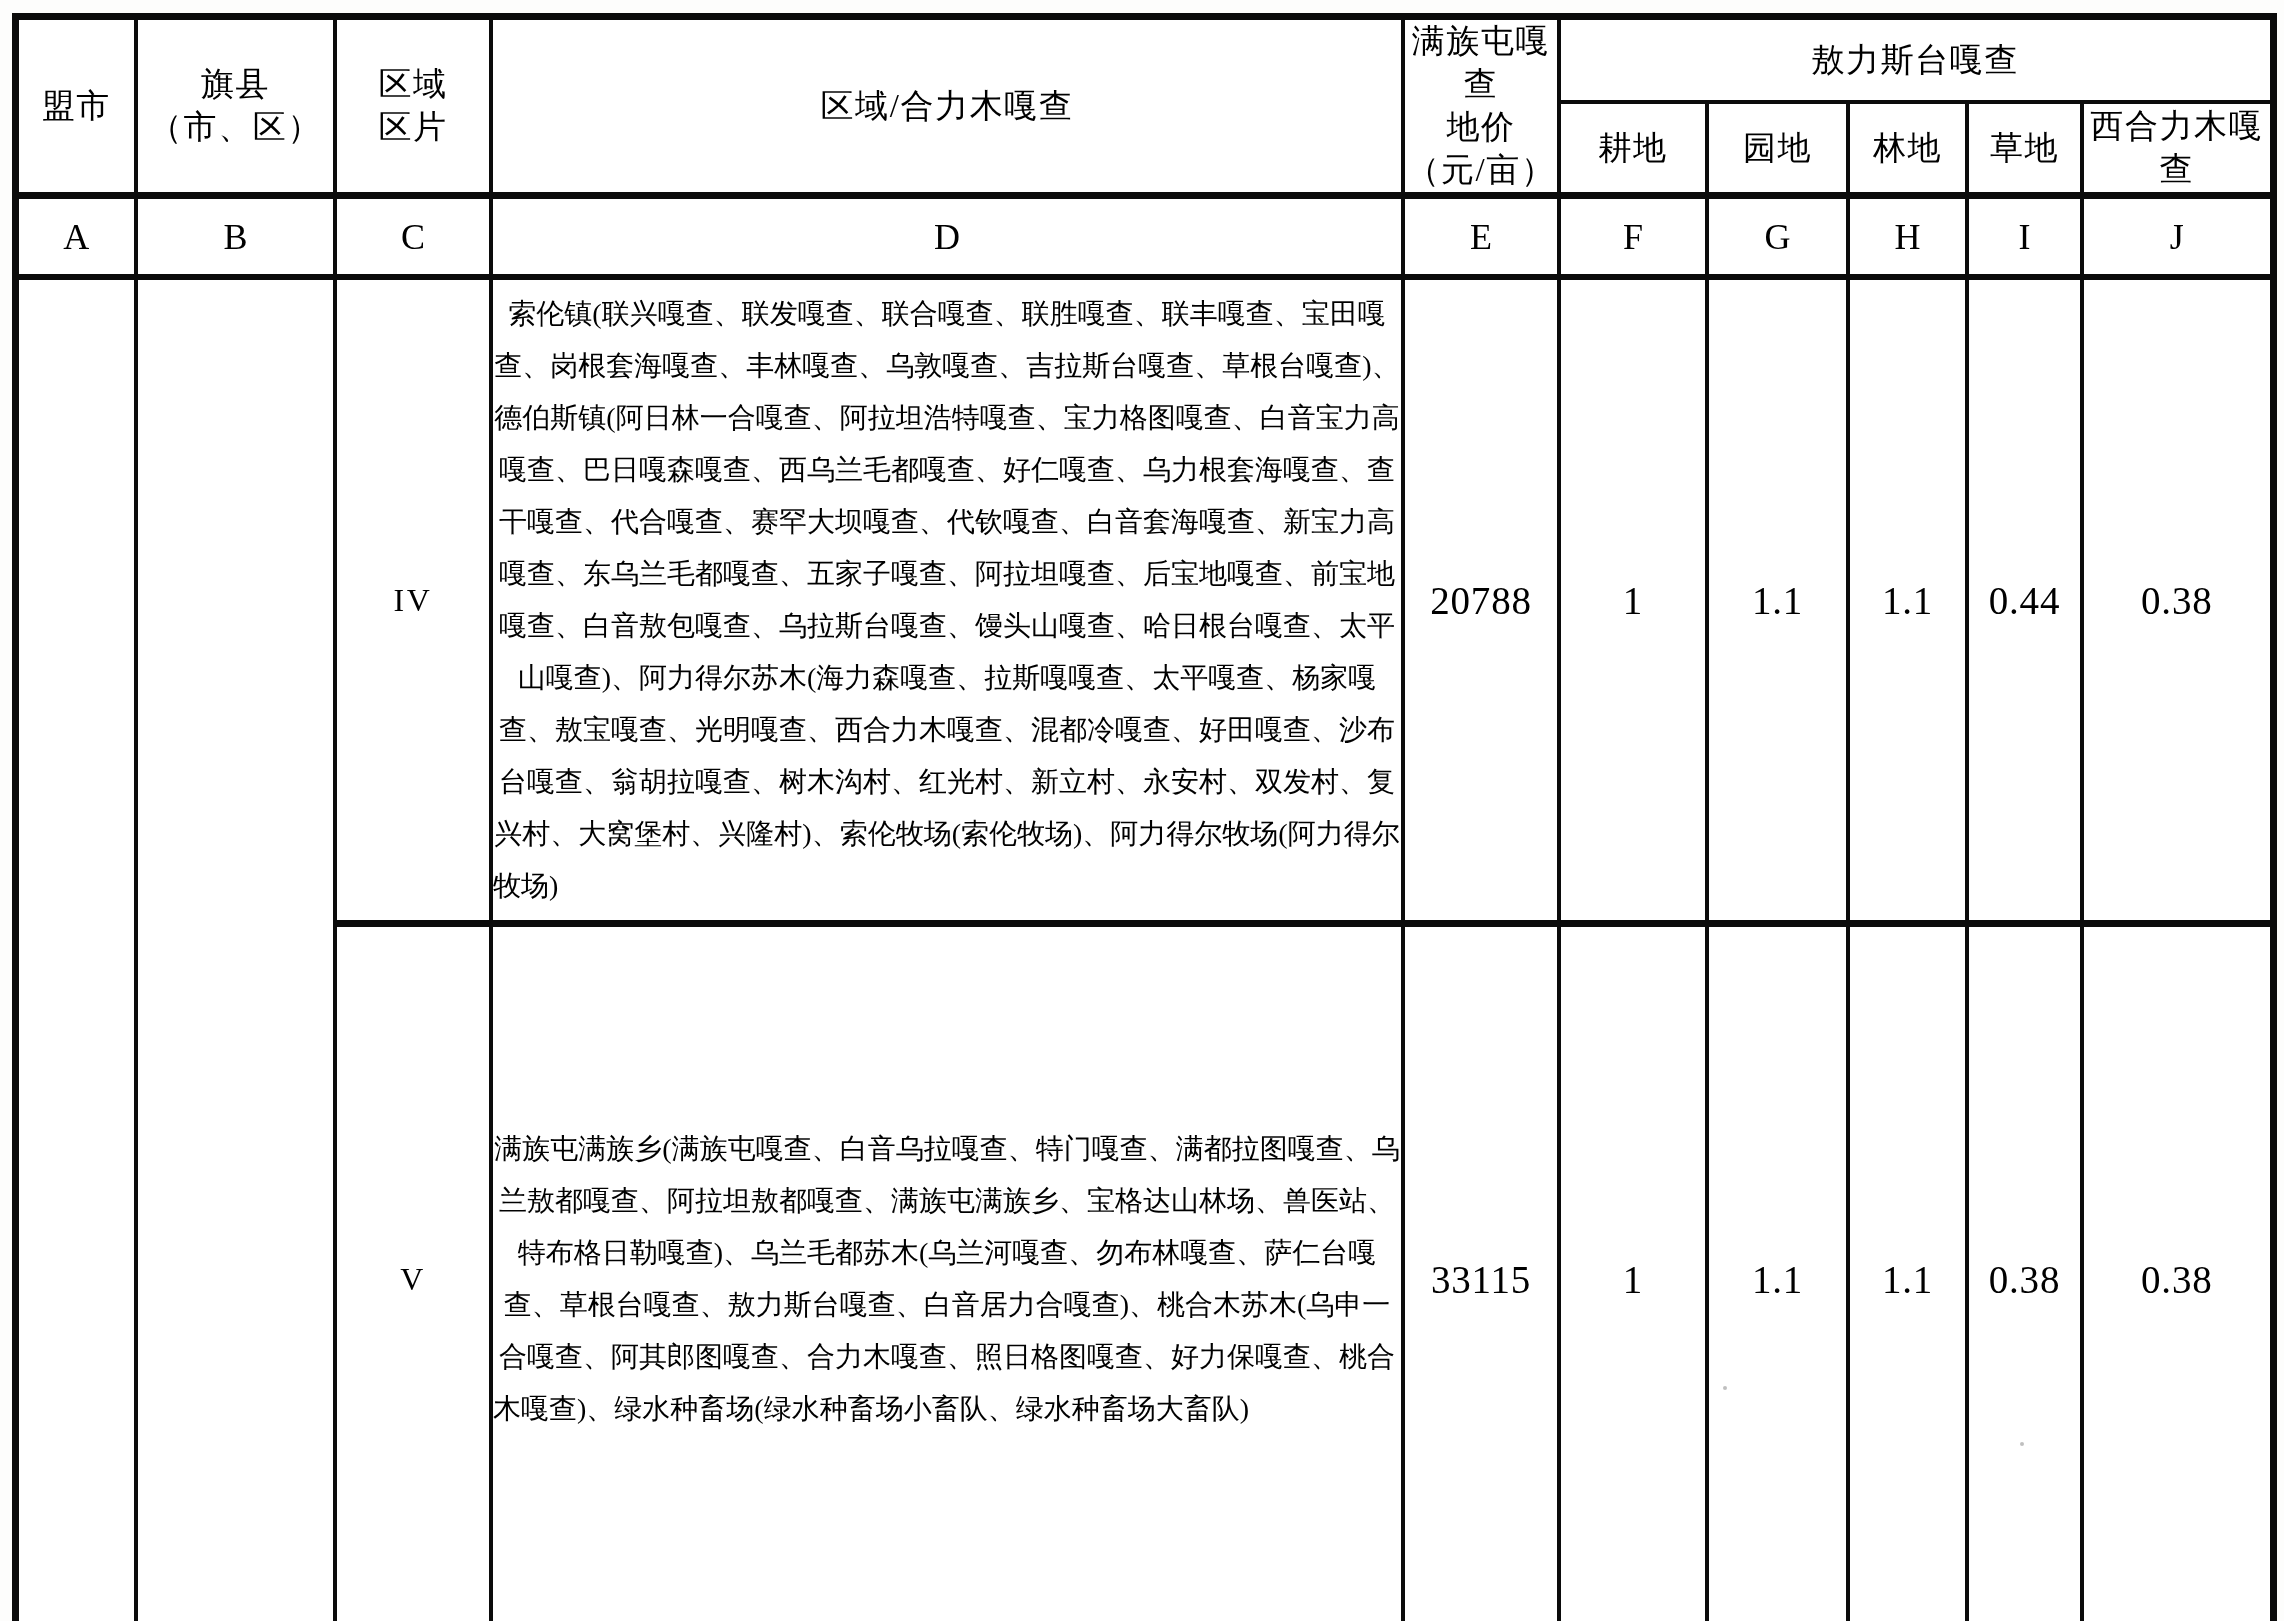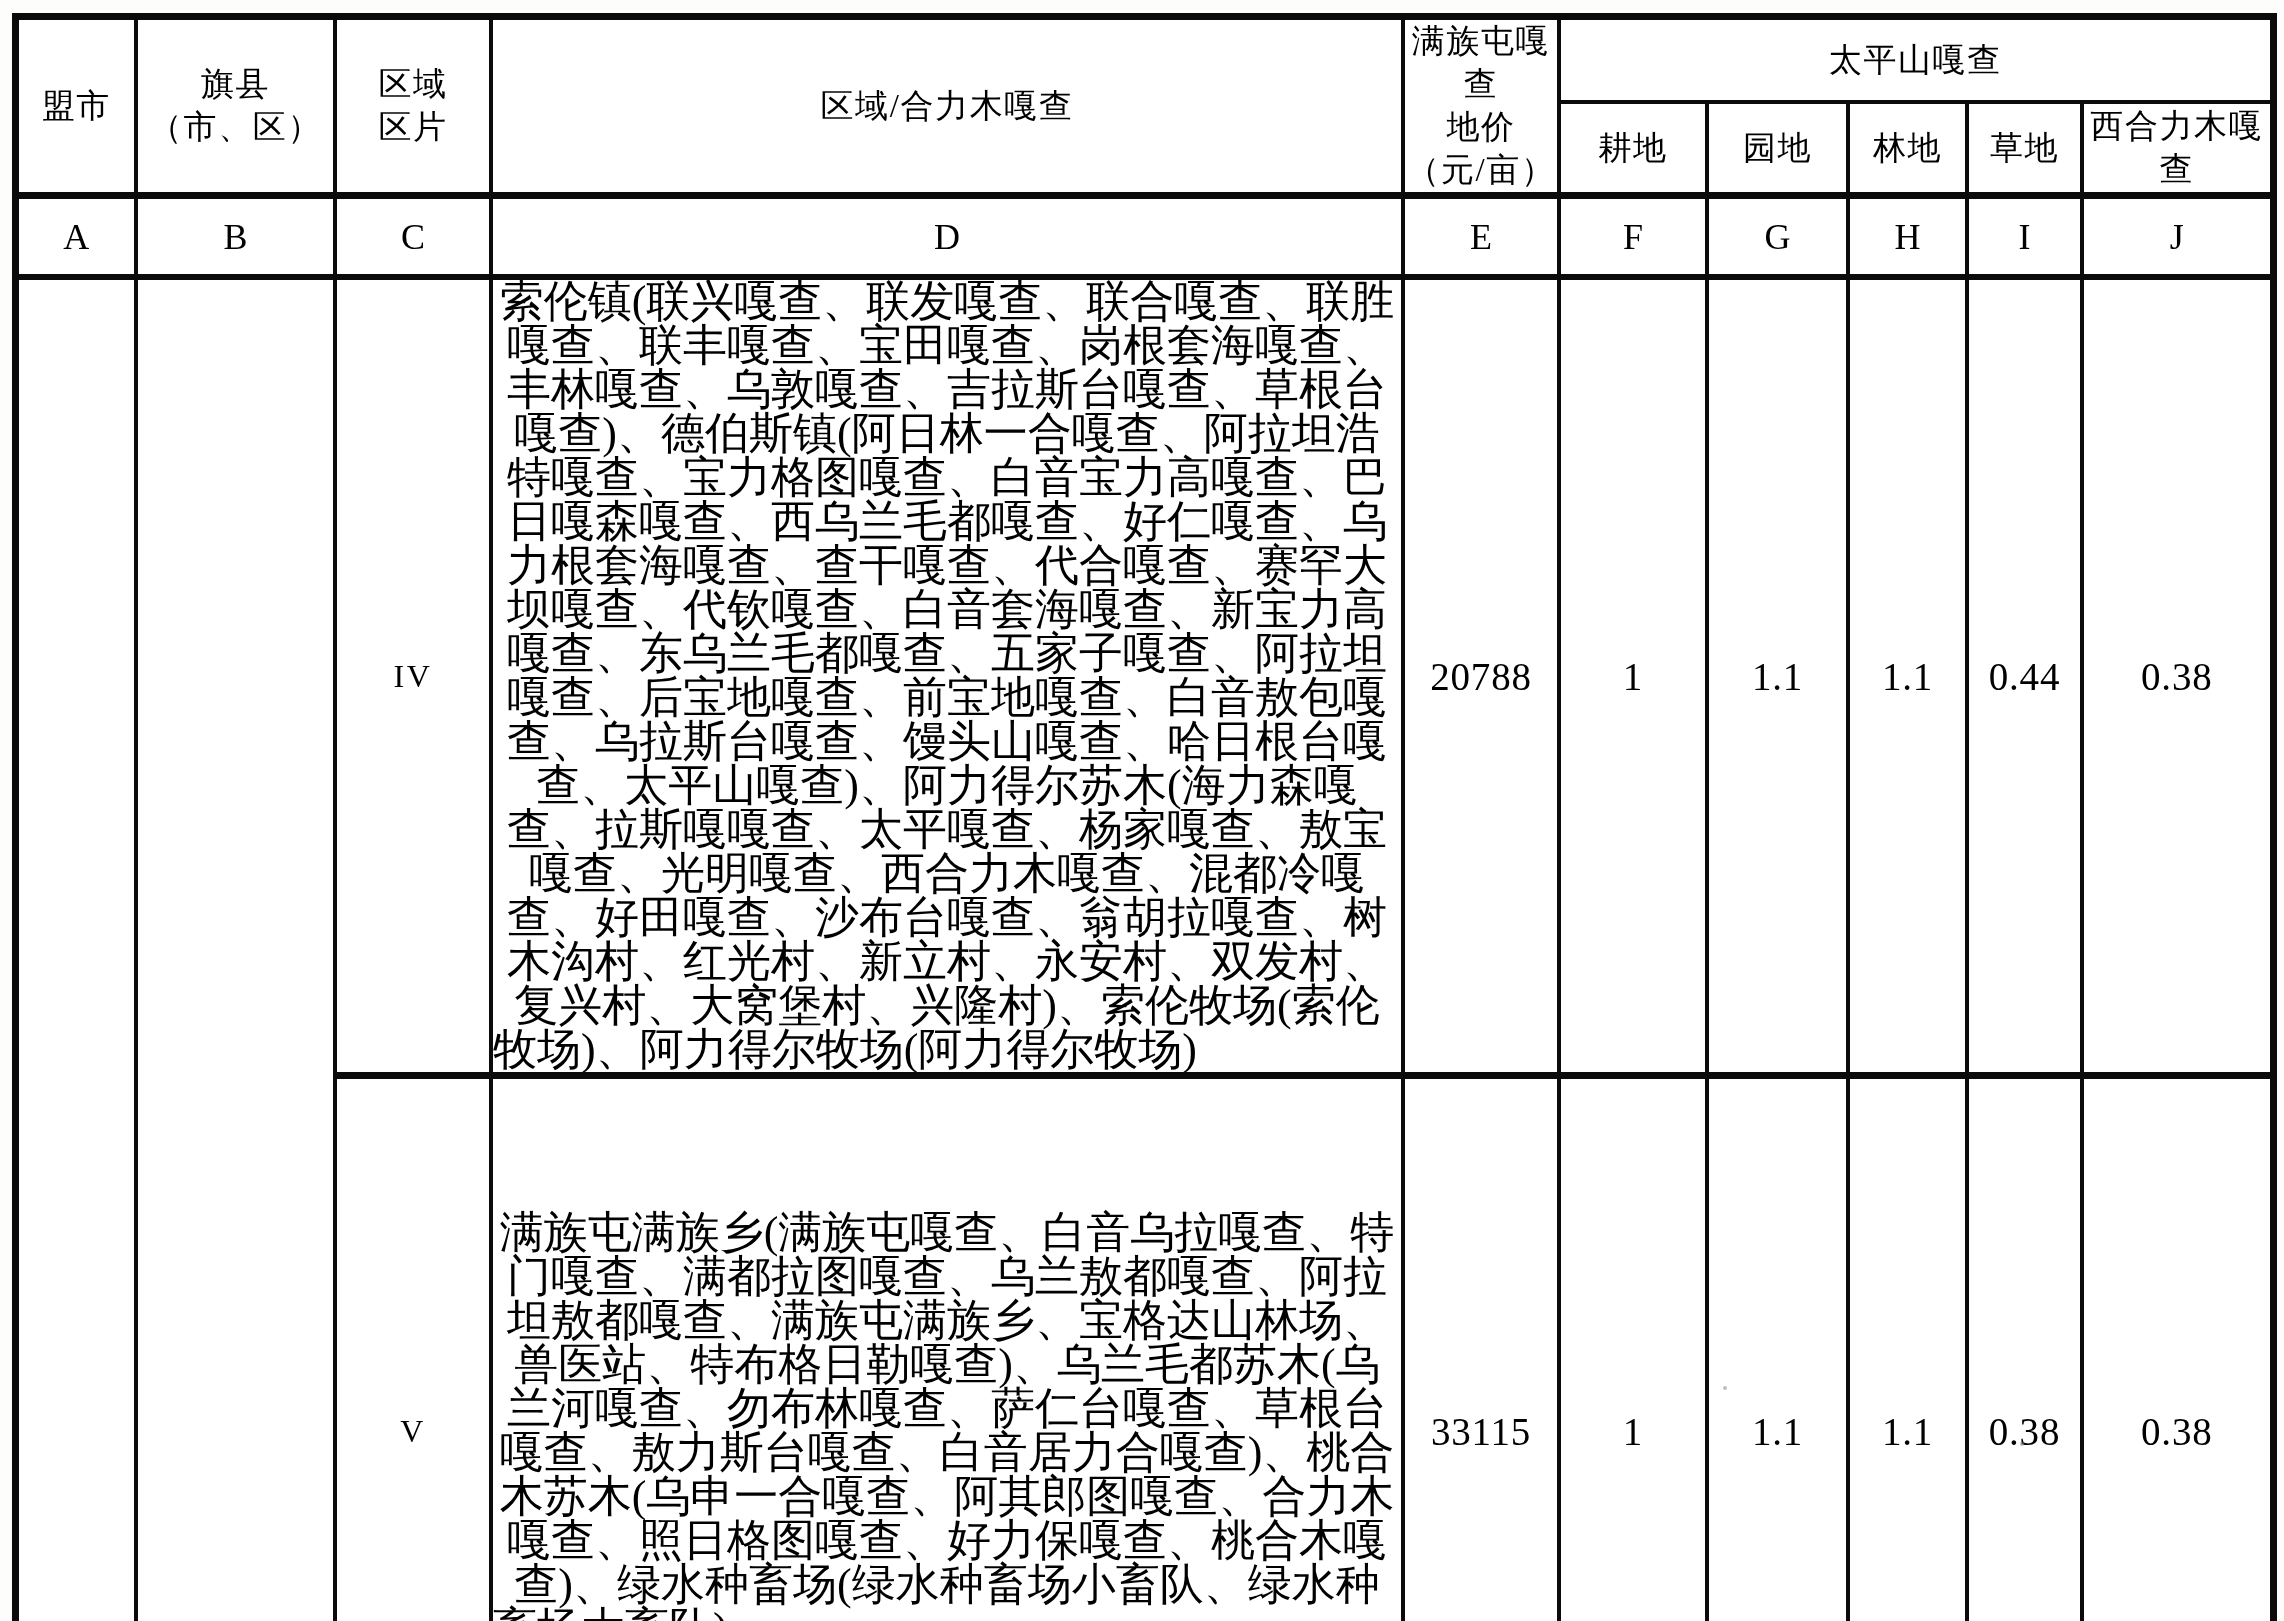--- a/index.html
+++ b/index.html
@@ -61,22 +61,22 @@
     font-family: "Liberation Serif", "DejaVu Serif", serif;
   }
   .zone {
     font-size: 32px;
     font-weight: bold;
     letter-spacing: 2.5px;
   }
   .desc {
     text-align: justify;
     text-align-last: left;
-    font-size: 44px;
-    line-height: 44px;
+    font-size: 28px;
+    line-height: 52px;
     padding: 0 3.3px 0 2.5px;
   }
   .num {
     font-size: 39px;
     letter-spacing: 0.8px;
   }
   
   .speck {
     position: absolute;
     background: #8a8a8a;
@@ -109,21 +109,21 @@
         <tr class="r-h1">
       <th rowspan="2" class="hd">盟市</th>
       <th rowspan="2" class="hd pre">旗县
 （市、区）</th>
       <th rowspan="2" class="hd pre">区域
 区片</th>
       <th rowspan="2" class="hd">区域/合力木嘎查</th>
       <th rowspan="2" class="hd pre">满族屯嘎查
 地价
 （元/亩）</th>
-      <th colspan="5" class="hd">太平山嘎查</th>
+      <th colspan="5" class="hd">敖力斯台嘎查</th>
     </tr>
 
     <tr class="r-h2">
       <th class="hd">耕地</th>
       <th class="hd">园地</th>
       <th class="hd">林地</th>
       <th class="hd">草地</th>
       <th class="hd">西合力木嘎查</th>
     </tr>
 

